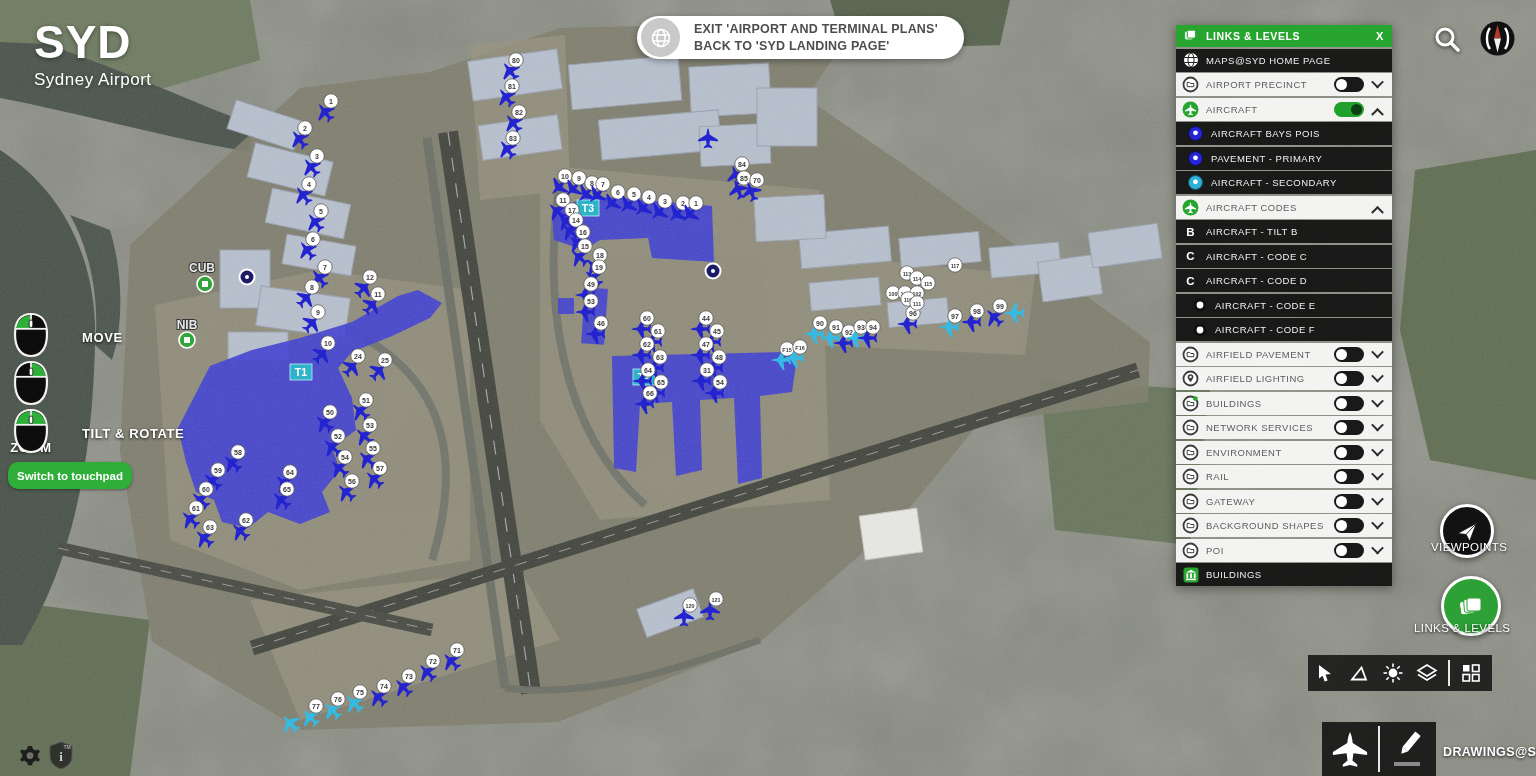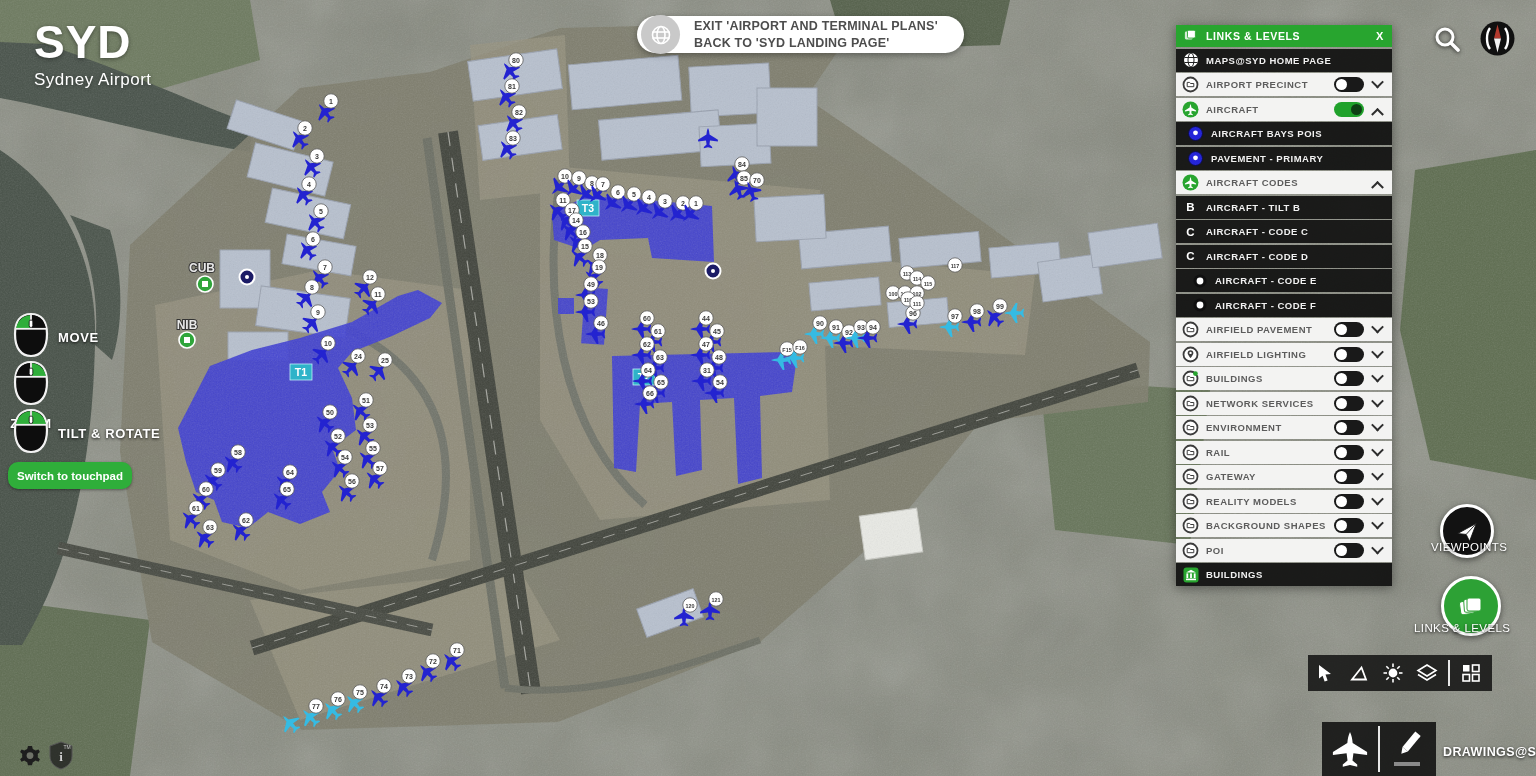--- a/index.html
+++ b/index.html
@@ -7,49 +7,49 @@
   #stage{position:relative;width:1536px;height:776px;overflow:hidden;}
   #mapsvg{position:absolute;left:0;top:0;}
 
   
   .logo{position:absolute;left:34px;top:18px;color:#fff;
     text-shadow:0 1px 4px rgba(0,0,0,.45);}
   .logo .big{font-size:46px;font-weight:bold;letter-spacing:1px;line-height:48px;}
   .logo .sub{font-size:17px;letter-spacing:.5px;margin-top:4px;}
 
   
-  .exit-pill{position:absolute;left:637px;top:16px;height:37px;background:#fff;
+  .exit-pill{position:absolute;left:637px;top:16px;height:43px;background:#fff;
     border-radius:26px;display:flex;align-items:center;gap:14px;padding-right:26px;
     box-shadow:0 2px 6px rgba(0,0,0,.35);cursor:pointer;}
   .exit-pill .globe-circ{width:39px;height:39px;margin-left:4px;border-radius:50%;
     background:#c9c9c9;display:flex;align-items:center;justify-content:center;}
   .exit-pill .txt{font-size:12.5px;font-weight:bold;color:#4d4d4d;line-height:17px;
     letter-spacing:.2px;white-space:nowrap;}
 
   
-  .mousectl{position:absolute;left:10px;display:flex;align-items:center;gap:6px;}
+  .mousectl{position:absolute;left:10px;display:flex;align-items:center;gap:30px;}
   .mousectl .lbl{color:#fff;font-weight:bold;font-size:13px;letter-spacing:.6px;
     text-shadow:0 1px 3px rgba(0,0,0,.85);}
   .touchpad-btn{position:absolute;left:8px;top:462px;width:124px;height:27px;
     background:#2fae3a;border-radius:10px;color:#fff;font-size:11.5px;font-weight:bold;
     display:flex;align-items:center;justify-content:center;cursor:pointer;
     box-shadow:0 1px 3px rgba(0,0,0,.4);}
 
   
   .panel{position:absolute;left:1176px;top:25px;width:216px;
     box-shadow:0 2px 10px rgba(0,0,0,.4);}
   .panel-header{height:22px;background:#28a52f;color:#fff;display:flex;align-items:center;
     gap:8px;padding:0 8px;font-size:10.5px;font-weight:bold;letter-spacing:.6px;}
   .panel-header .sp{flex:1;}
   .panel-header .x{cursor:pointer;font-size:11px;font-weight:bold;}
   .prow{height:23px;margin-top:1.5px;display:flex;align-items:center;gap:7px;
     padding:0 6px;cursor:pointer;}
   .prow.light{background:#f3f3f2;color:#5c5c5c;justify-content:center;}
   .prow.dark{background:rgba(8,8,8,.87);color:#f1f1f1;}
-  .prow .plabel{font-size:9.5px;font-weight:bold;letter-spacing:.5px;flex:1;
+  .prow .plabel{font-size:9.5px;font-weight:normal;letter-spacing:.5px;flex:1;
     white-space:nowrap;overflow:hidden;}
   .prow .icon16{width:17px;height:17px;flex:0 0 17px;display:flex;align-items:center;
     justify-content:center;}
   .prow .codeletter{width:17px;text-align:center;font-size:11.5px;font-weight:bold;color:#fff;}
   .prow.ind1 .icon16{margin-left:5px;}
   .prow.ind2 .icon16{margin-left:9px;}
   .toggle{width:30px;height:15px;border-radius:9px;background:#191919;position:relative;
     flex:0 0 30px;cursor:pointer;}
   .toggle .knob{position:absolute;width:11px;height:11px;border-radius:50%;top:2px;left:2px;
     background:#fff;}
@@ -635,20 +635,29 @@
         </div>
         <div class="prow dark ind1">
           <span class="icon16">
             <svg width="15" height="15" viewBox="0 0 15 15">
               <circle cx="7.5" cy="7.5" r="7" fill="#2525d8" stroke="#0d0d46" stroke-width="1"></circle>
               <circle cx="7.5" cy="6.8" r="2.4" fill="#fff"></circle>
             </svg>
           </span>
           <span class="plabel">PAVEMENT - PRIMARY</span>
         </div>
+        <div class="prow dark ind1">
+          <span class="icon16">
+            <svg width="15" height="15" viewBox="0 0 15 15">
+              <circle cx="7.5" cy="7.5" r="7" fill="#2fb0d8" stroke="#11566e" stroke-width="1"></circle>
+              <circle cx="7.5" cy="6.8" r="2.4" fill="#fff"></circle>
+            </svg>
+          </span>
+          <span class="plabel">AIRCRAFT - SECONDARY</span>
+        </div>
         <div class="prow light ind0">
           <span class="icon16">
             <svg width="17" height="17" viewBox="0 0 17 17">
               <circle cx="8.5" cy="8.5" r="8" fill="#28a52f"></circle>
               <g transform="translate(8.5,8.5) scale(0.62)">
                 <path d="M0,-9 C0.9,-7 1.2,-5.4 1.4,-3.2 L9,1.6 L9,3.2 L1.8,2.2 L1.3,6 L3.8,8.2 L3.8,9.3 L0,8.4 L-3.8,9.3 L-3.8,8.2 L-1.3,6 L-1.8,2.2 L-9,3.2 L-9,1.6 L-1.4,-3.2 C-1.2,-5.4 -0.9,-7 0,-9 Z" fill="#fff"></path>
               </g>
             </svg>
           </span>
           <span class="plabel">AIRCRAFT CODES</span>
@@ -765,33 +774,20 @@
           <span class="chev"></span>
         </div>
         <div class="prow light ind0">
           <span class="icon16">
             <svg width="17" height="17" viewBox="0 0 17 17">
               <circle cx="8.5" cy="8.5" r="7" fill="#fff" stroke="#3c3c3c" stroke-width="1.8"></circle>
               <path d="M5.2,6.4 h2.4 l0.9,1.1 h3.3 v3.2 h-6.6 z" fill="none" stroke="#3c3c3c" stroke-width="1"></path>
             </svg>
           </span>
           <span class="plabel">GATEWAY</span>
-          <span class="toggle">
-            <span class="knob"></span>
-          </span>
-          <span class="chev"></span>
-        </div>
-        <div class="prow light ind0">
-          <span class="icon16">
-            <svg width="17" height="17" viewBox="0 0 17 17">
-              <circle cx="8.5" cy="8.5" r="7" fill="#fff" stroke="#3c3c3c" stroke-width="1.8"></circle>
-              <path d="M5.2,6.4 h2.4 l0.9,1.1 h3.3 v3.2 h-6.6 z" fill="none" stroke="#3c3c3c" stroke-width="1"></path>
-            </svg>
-          </span>
-          <span class="plabel">REALITY MODELS</span>
           <span class="toggle">
             <span class="knob"></span>
           </span>
           <span class="chev"></span>
         </div>
         <div class="prow light ind0">
           <span class="icon16">
             <svg width="17" height="17" viewBox="0 0 17 17">
               <circle cx="8.5" cy="8.5" r="7" fill="#fff" stroke="#3c3c3c" stroke-width="1.8"></circle>
               <path d="M5.2,6.4 h2.4 l0.9,1.1 h3.3 v3.2 h-6.6 z" fill="none" stroke="#3c3c3c" stroke-width="1"></path>

